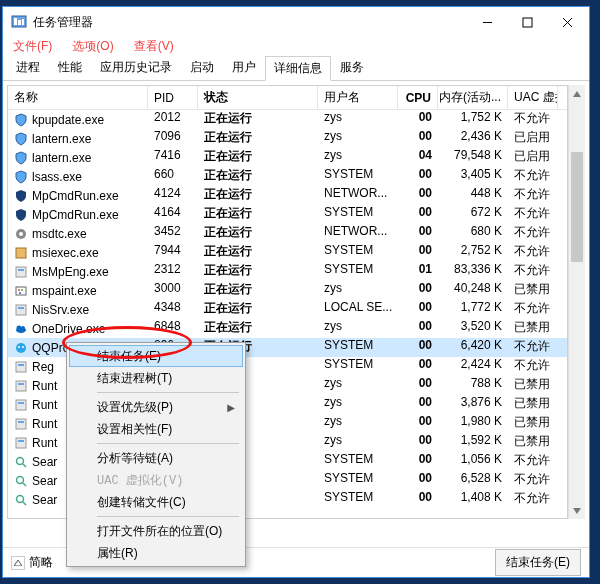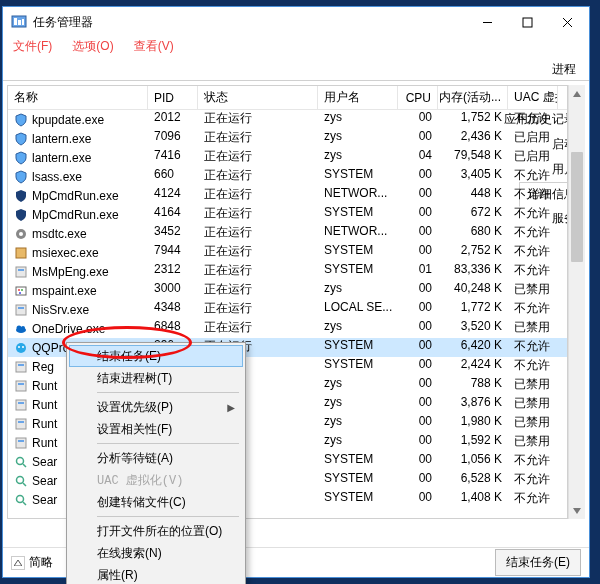--- a/index.html
+++ b/index.html
@@ -5,38 +5,38 @@
 * { margin: 0; padding: 0; box-sizing: border-box; font-family: "Microsoft YaHei", "Segoe UI", sans-serif; font-size: 12px; }
 body { background: #0f2f5f; width: 600px; height: 584px; overflow: hidden; position: relative; }
 .window { position: absolute; left: 2px; top: 6px; width: 588px; height: 572px; background: #fff; border: 1px solid #4a90d9; display: flex; flex-direction: column; }
 .titlebar { height: 30px; display: flex; align-items: center; padding: 0 2px 0 8px; }
 .app-icon { width: 16px; height: 16px; margin-right: 6px; }
 .titlebar-title { flex: 1; color: #000; }
 .sysbtn { width: 40px; height: 28px; display: flex; align-items: center; justify-content: center; color: #333; }
 .sysbtn svg { width: 11px; height: 11px; }
 .menubar { height: 20px; display: flex; align-items: flex-start; padding: 0 6px; gap: 12px; color: #ef4444; }
 .menu-item { padding: 1px 4px; }
-.tabs { height: 24px; display: flex; align-items: flex-end; padding: 0 4px; border-bottom: 1px solid #d0d0d0; flex-direction: column; }
+.tabs { height: 24px; display: flex; align-items: flex-end; padding: 0 4px; border-bottom: 1px solid #d0d0d0; }
 .tab { padding: 3px 8px; border: 1px solid transparent; color: #000; }
 .tab.active { border: 1px solid #d0d0d0; border-bottom: 1px solid #fff; margin-bottom: -1px; background: #fff; }
 .body { flex: 1; display: flex; position: relative; padding: 4px 4px 0 4px; overflow: hidden; }
 .table-wrap { flex: 1; border: 1px solid #d0d0d0; display: flex; flex-direction: column; overflow: hidden; }
 .thead { display: flex; height: 24px; background: #fff; border-bottom: 1px solid #e6e6e6; }
 .th { display: flex; align-items: center; padding: 0 6px; border-right: 1px solid #e6e6e6; color: #000; white-space: nowrap; overflow: hidden; }
 .th.r { justify-content: flex-end; }
 .tbody { flex: 1; overflow: hidden; }
 .row { display: flex; height: 19px; }
 .row.selected { background: #cde8ff; }
 .cell { padding: 0 6px; white-space: nowrap; overflow: hidden; text-overflow: clip; color: #000; }
 .cell.r { text-align: right; }
 .c-name { width: 140px; display: flex; align-items: center; gap: 4px; }
 .c-pid { width: 50px; }
-.c-status { width: 120px; }
+.c-status { width: 120px; font-weight: bold; }
 .c-user { width: 80px; }
-.c-cpu { width: 40px; }
+.c-cpu { width: 40px; font-weight: bold; }
 .c-mem { width: 70px; }
 .c-uac { width: 50px; }
 .proc-icon { width: 14px; height: 14px; flex-shrink: 0; }
 .scrollbar { width: 17px; background: #f0f0f0; display: flex; flex-direction: column; border-left: 1px solid #e0e0e0; }
 .sb-btn { height: 17px; display: flex; align-items: center; justify-content: center; }
 .sb-track { flex: 1; position: relative; }
 .sb-thumb { position: absolute; left: 2px; right: 2px; top: 50px; height: 110px; background: #c8c8c8; border-radius: 1px; }
 .status { height: 30px; display: flex; align-items: center; padding: 0 8px; border-top: 1px solid #e0e0e0; margin-top: 28px; }
 .status-left { display: flex; align-items: center; gap: 4px; flex: 1; color: #000; }
 .chev-up { width: 14px; height: 14px; border: 1px solid #ccc; display: flex; align-items: center; justify-content: center; }
@@ -459,18 +459,17 @@
       <span>设置优先级(P)</span>
       <span class="sub">▶</span>
     </div>
   <div class="ctx-item">设置相关性(F)</div>
   <div class="ctx-sep"></div>
   <div class="ctx-item">分析等待链(A)</div>
   <div class="ctx-item disabled">UAC 虚拟化(V)</div>
   <div class="ctx-item">创建转储文件(C)</div>
   <div class="ctx-sep"></div>
   <div class="ctx-item">打开文件所在的位置(O)</div>
-  <div class="ctx-item">在线搜索(N)</div>
   <div class="ctx-item">属性(R)</div>
 
 </div>
 
 <div class="highlight-circle"></div>
 
 </body></html>

